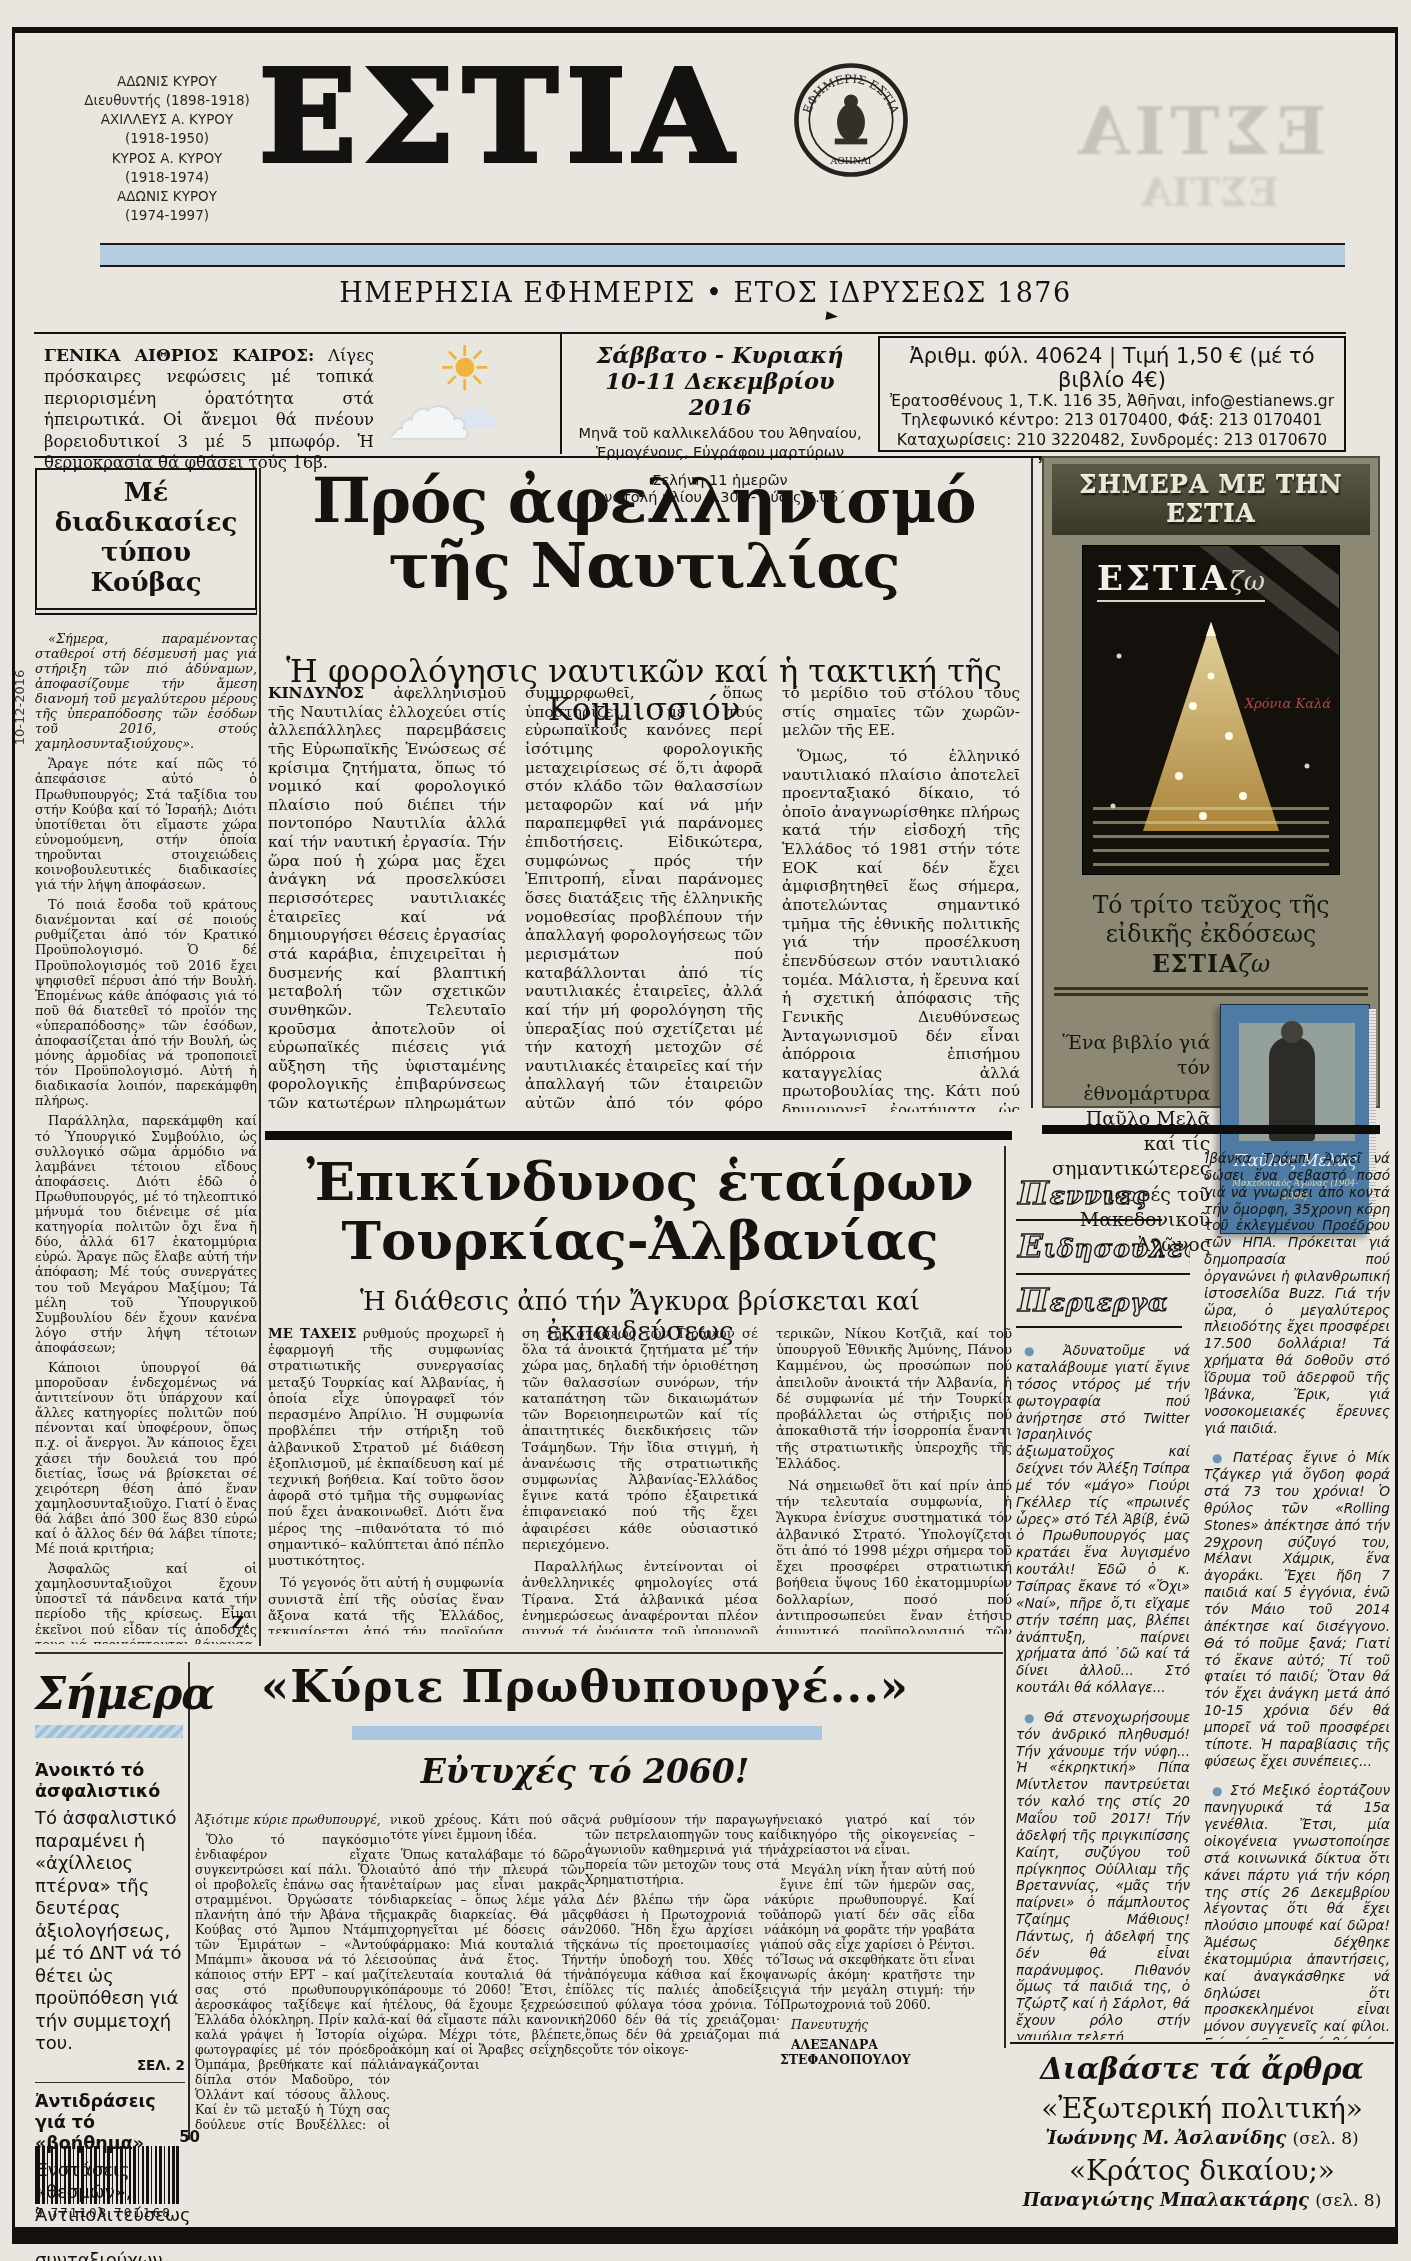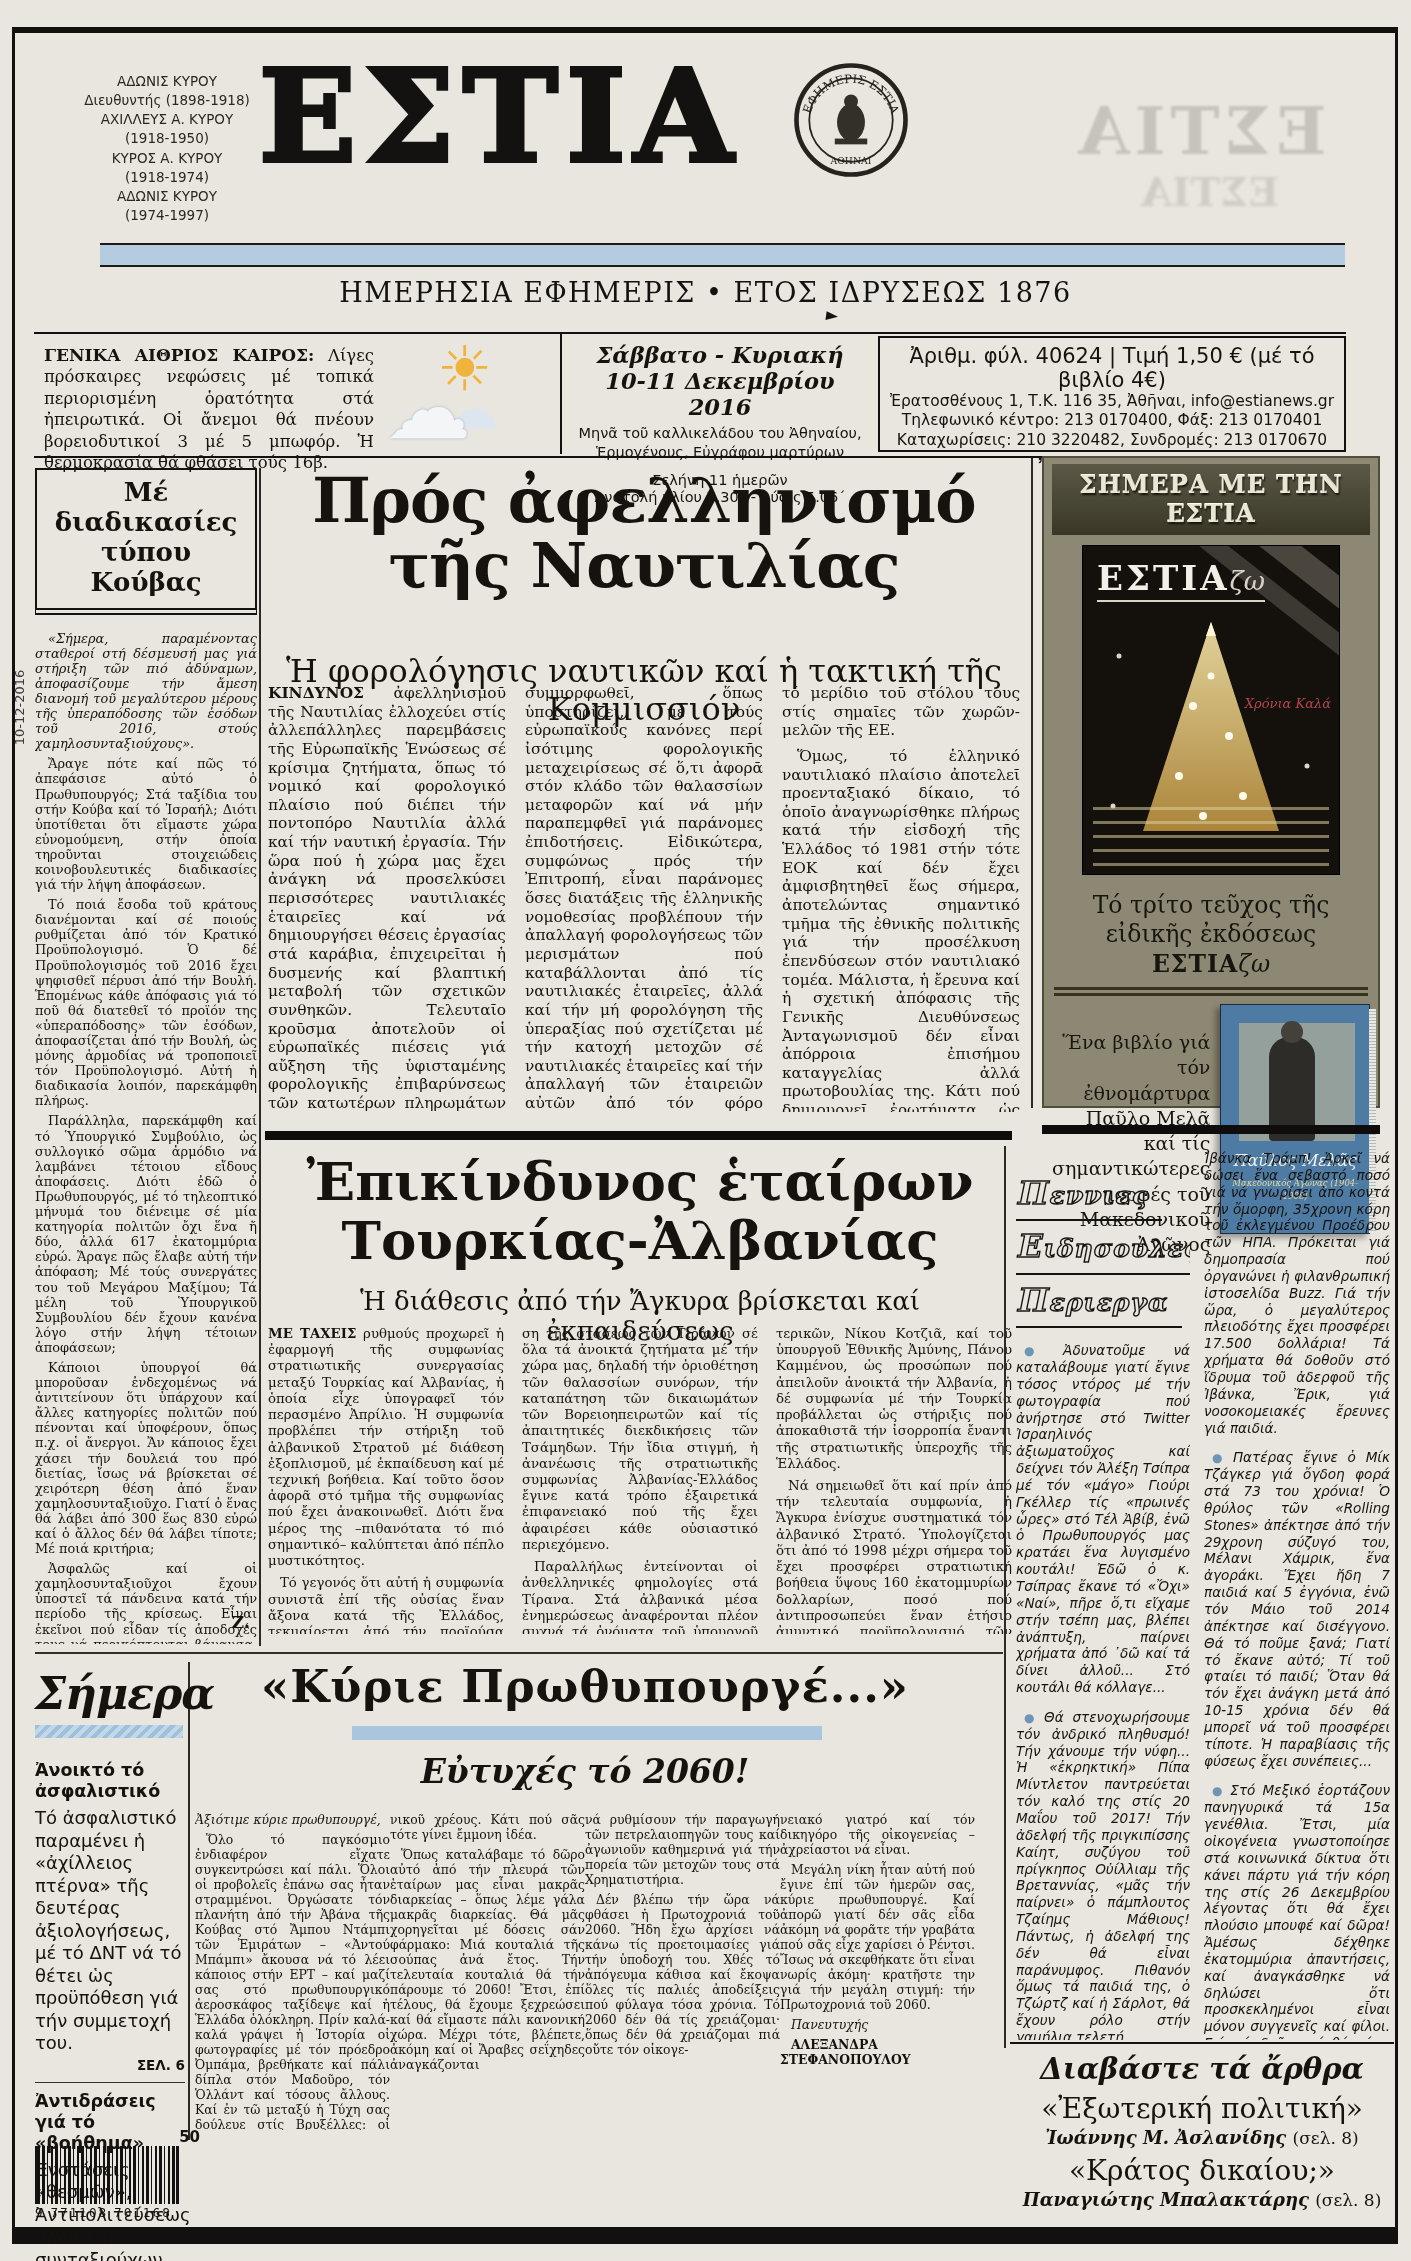--- a/index.html
+++ b/index.html
@@ -355,21 +355,21 @@
       <p class="l-sign2">ΑΛΕΞΑΝΔΡΑ ΣΤΕΦΑΝΟΠΟΥΛΟΥ</p>
     </div>
   </div>
 
   <div class="abs simera">
     <div class="s-title">Σήμερα</div>
     <div class="s-bar"></div>
     <div class="s-item">
       <div class="s-it">Ἀνοικτό τό ἀσφαλιστικό</div>
       <div class="s-tx">Τό ἀσφαλιστικό παραμένει ἡ «ἀχίλλειος πτέρνα» τῆς δευτέρας ἀξιολογήσεως, μέ τό ΔΝΤ νά τό θέτει ὡς προϋπόθεση γιά τήν συμμετοχή του.</div>
-      <span class="s-pg">ΣΕΛ. 6</span>
+      <span class="s-pg">ΣΕΛ. 2</span>
     </div>
     <div class="s-item">
       <div class="s-it">Ἀντιδράσεις γιά τό «βοήθημα»</div>
       <div class="s-tx">Ἐνστάσεις «θεσμῶν», Ἀντιπολιτεύσεως ἀλλά καί συνταξιούχων γιά τίς ἐξαγγελίες τοῦ Πρωθυπουργοῦ.</div>
       <span class="s-pg">ΣΕΛ. 4</span>
     </div>
     <div class="s-item">
       <div class="s-it">Ἡ ἀργυρή ἐπέτειος τοῦ Μάαστριχτ</div>
 
     </div>

